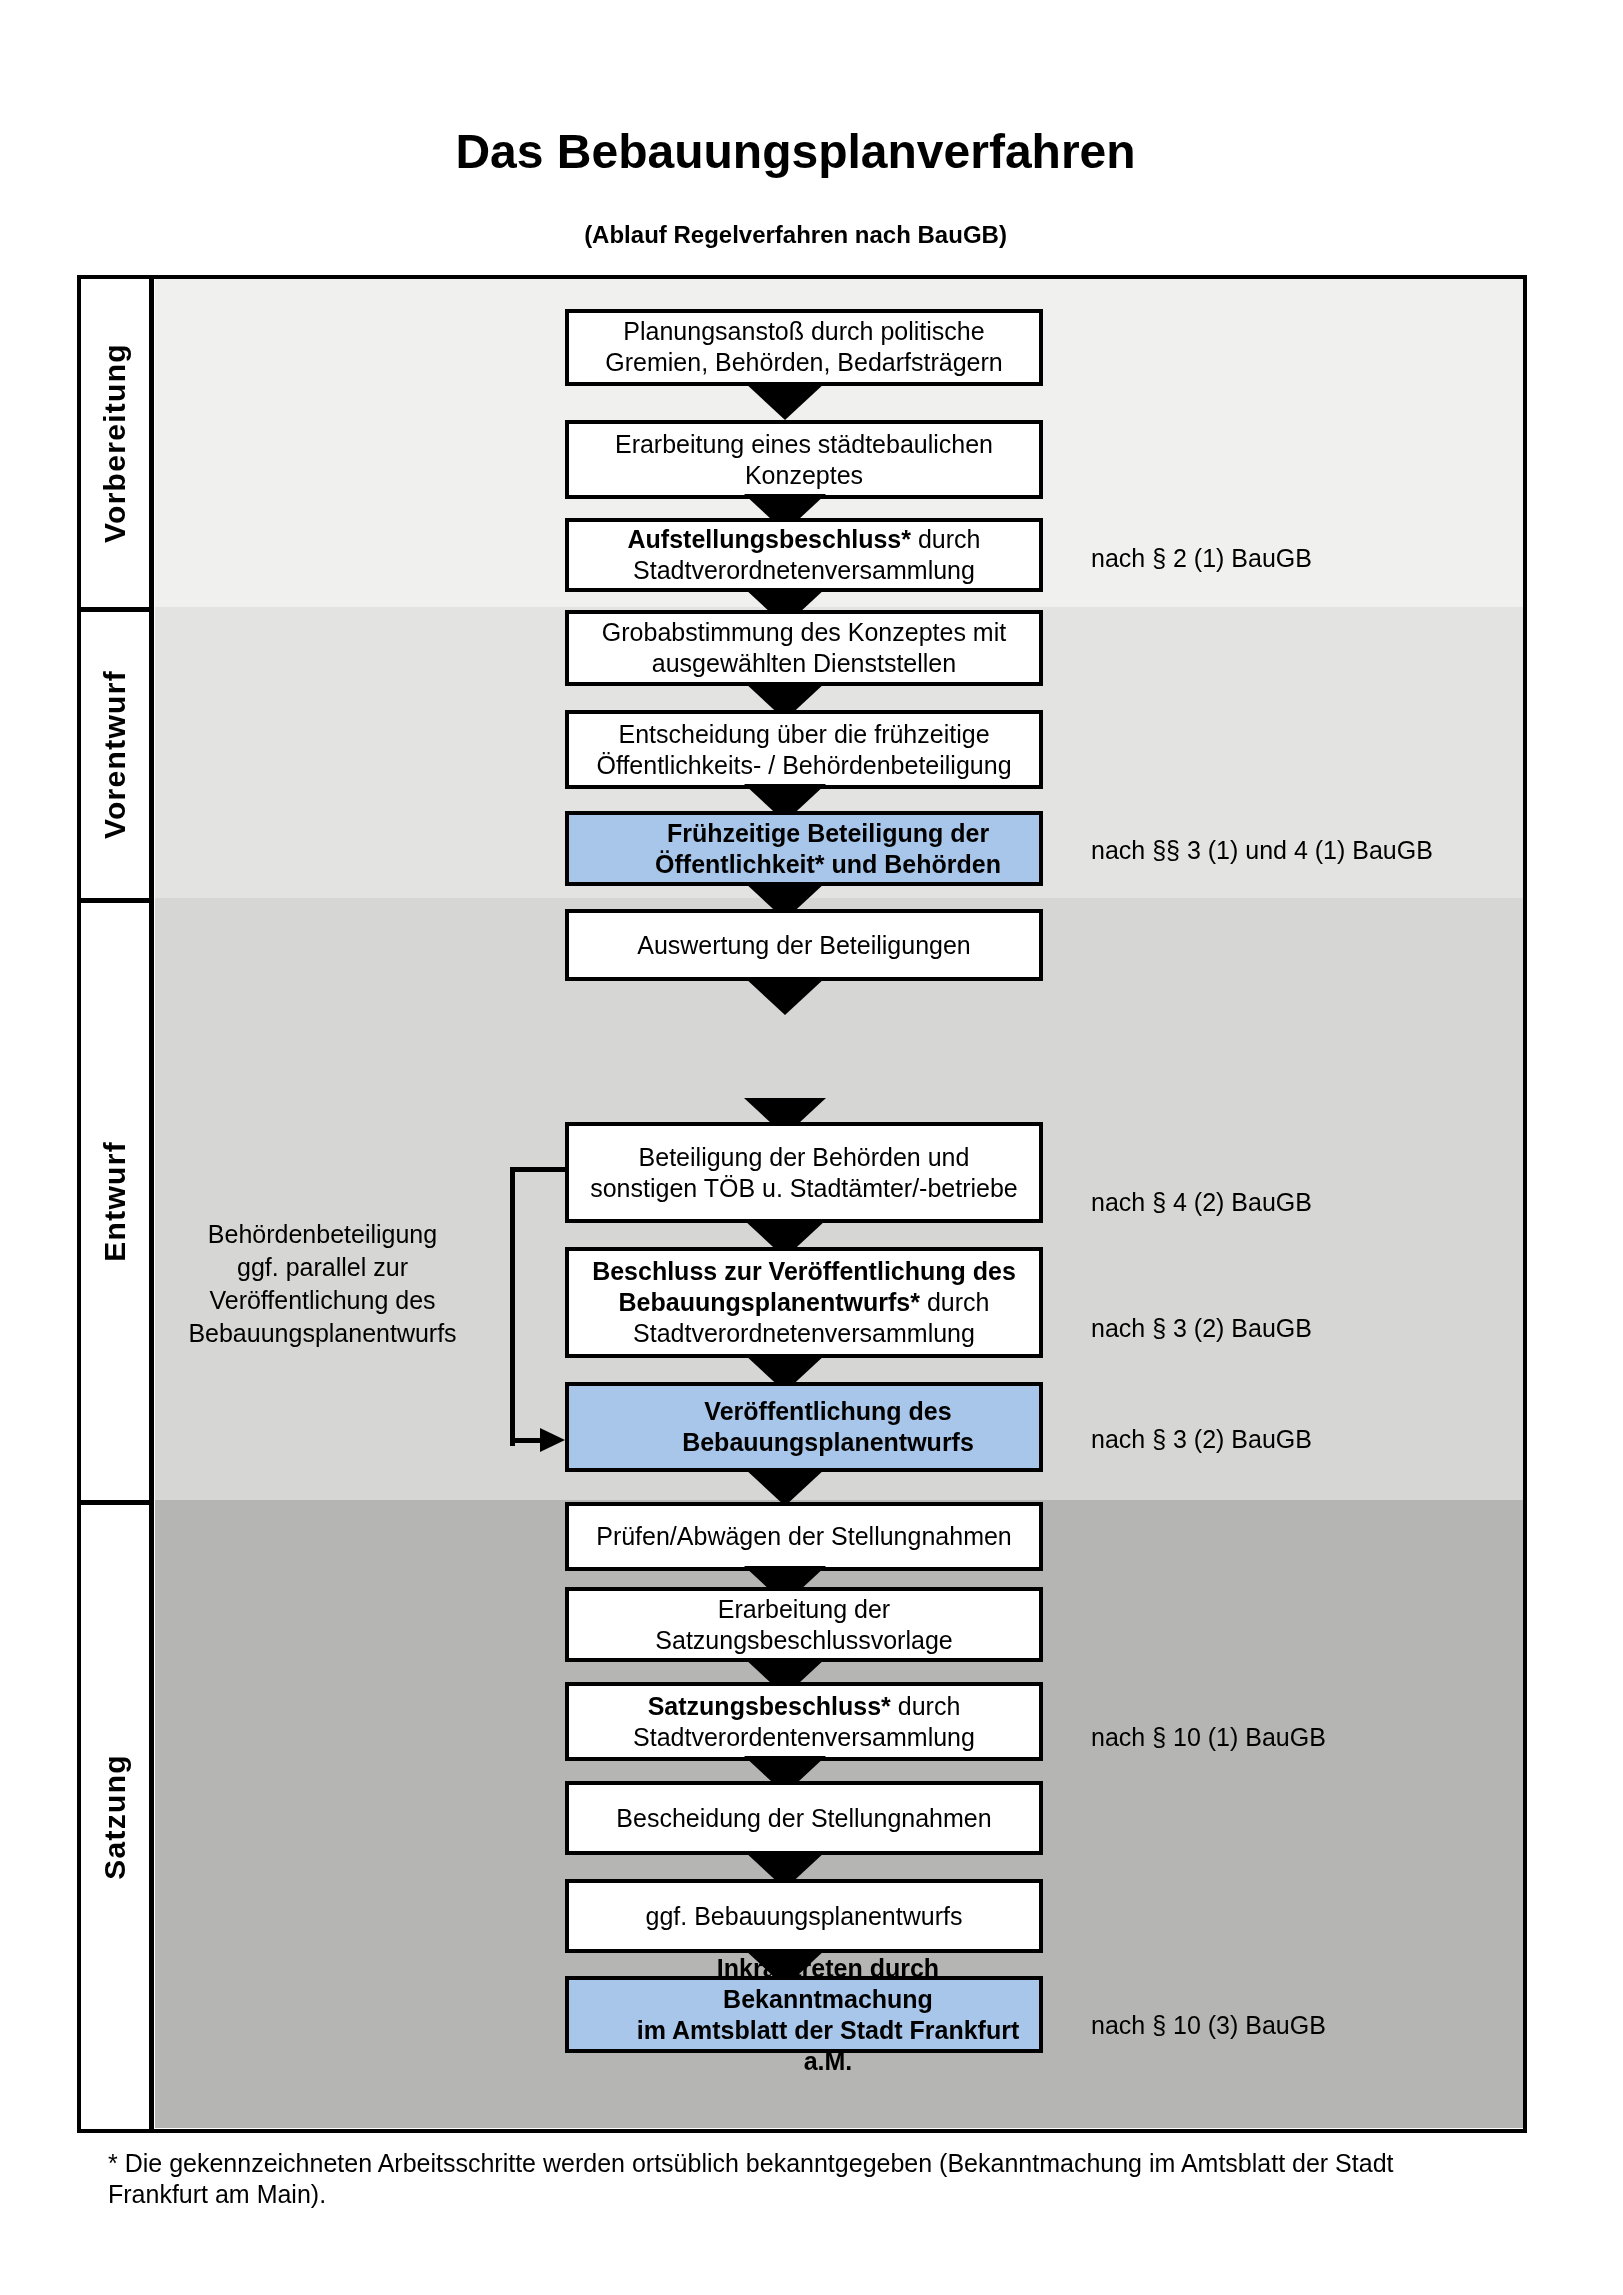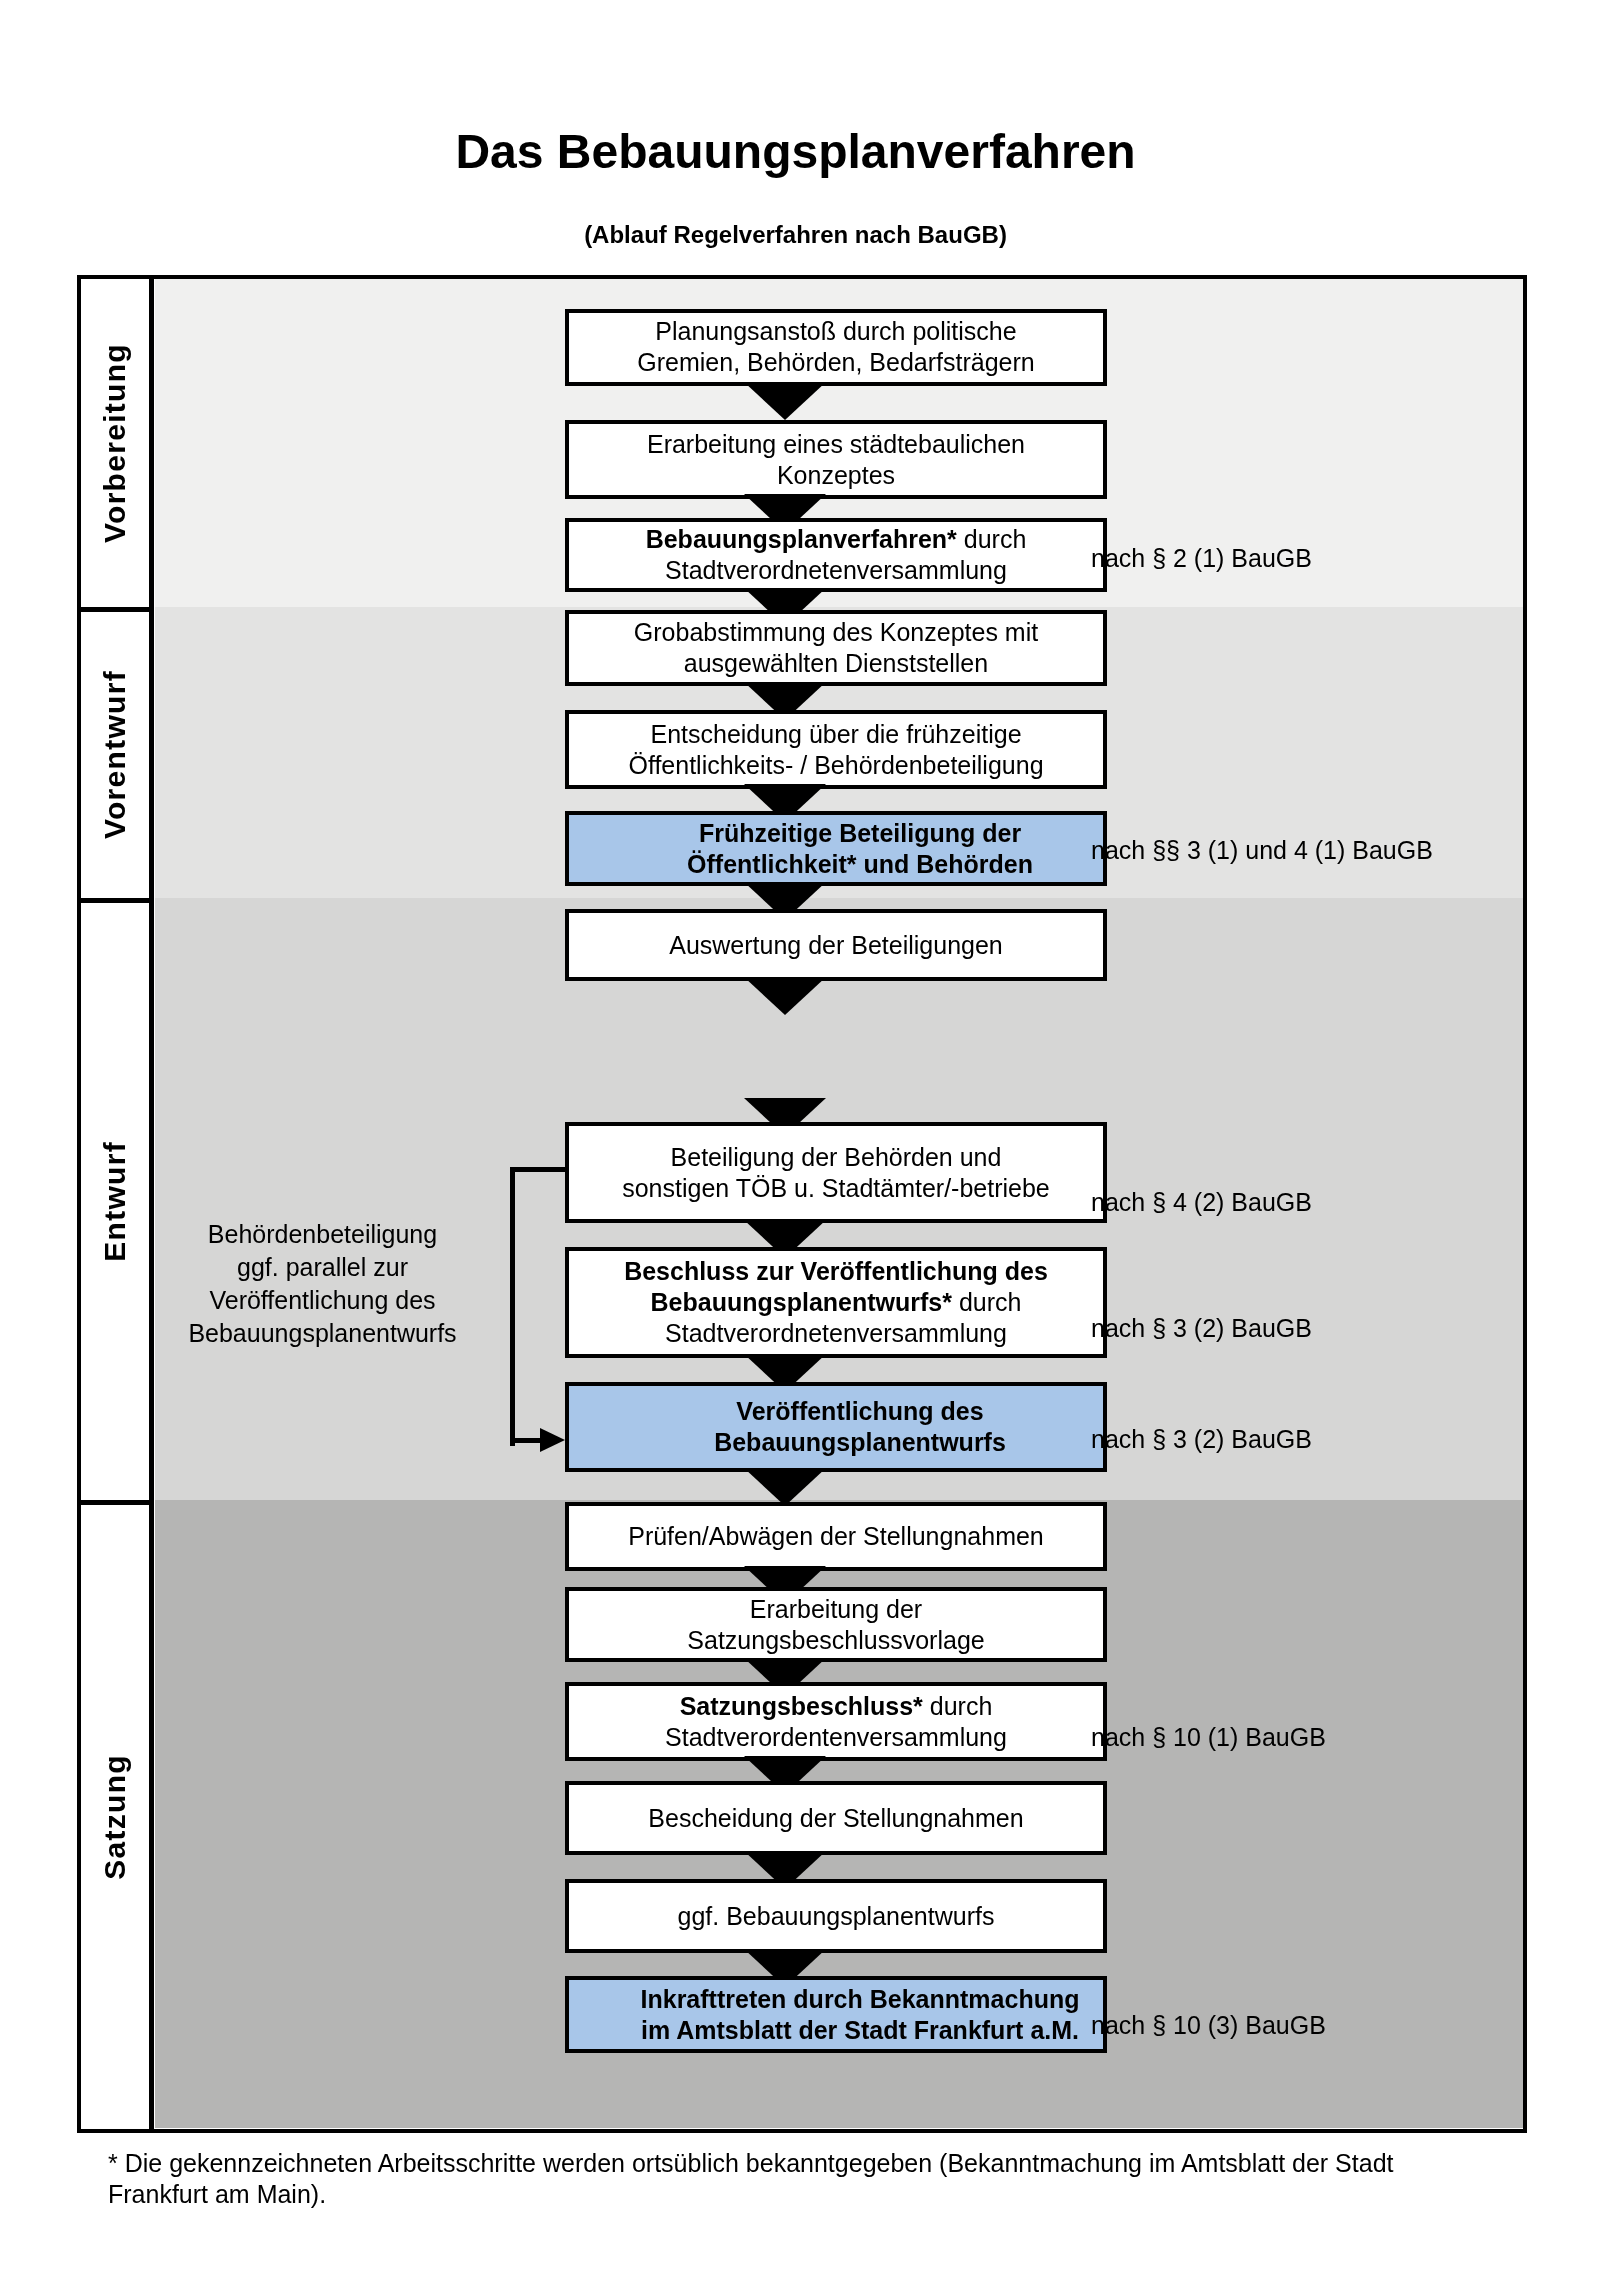--- a/index.html
+++ b/index.html
@@ -24,21 +24,21 @@
 
   
   .bands{position:absolute;left:74px;top:0;right:0;bottom:0;display:flex;flex-direction:column;}
   .band{width:100%;}
   .band-1{height:328px;background:#f0f0ef;}
   .band-2{height:291px;background:#e3e3e2;}
   .band-3{height:602px;background:#d6d6d5;}
   .band-4{height:628px;background:#b5b5b4;}
 
   
-  .box{position:absolute;left:484px;width:542px;background:#ffffff;
+  .box{position:absolute;left:484px;width:478px;background:#ffffff;
        border:4.6px solid #000;box-sizing:border-box;
        display:flex;align-items:center;justify-content:center;}
   .box.blue{background:#a8c6e9;}
   .box-text{width:100%;text-align:center;font-size:25px;line-height:31px;white-space:pre-line;}
   .box.blue .box-text{font-weight:bold;margin-left:48px;}
   .b{font-weight:bold;}
 
   
   .arrow{position:absolute;left:663px;width:0;height:0;
          border-left:41px solid transparent;border-right:41px solid transparent;
@@ -99,21 +99,21 @@
     </div>
     <div class="arrow" style="top:103px"></div>
 
     <div class="box" style="top:141px;height:79px">
       <div class="box-text"><span class="b"></span><span>Erarbeitung eines städtebaulichen
 Konzeptes</span></div>
     </div>
     <div class="arrow" style="top:215px"></div>
 
     <div class="box" style="top:239px;height:74px">
-      <div class="box-text"><span class="b">Bebauungsplanverfahren*</span><span> durch
+      <div class="box-text"><span class="b">Aufstellungsbeschluss*</span><span> durch
 Stadtverordnetenversammlung</span></div>
     </div>
     <div class="arrow" style="top:309px"></div>
 
     <div class="box" style="top:331px;height:76px">
       <div class="box-text"><span class="b"></span><span>Grobabstimmung des Konzeptes mit
 ausgewählten Dienststellen</span></div>
     </div>
     <div class="arrow" style="top:403px"></div>
 

